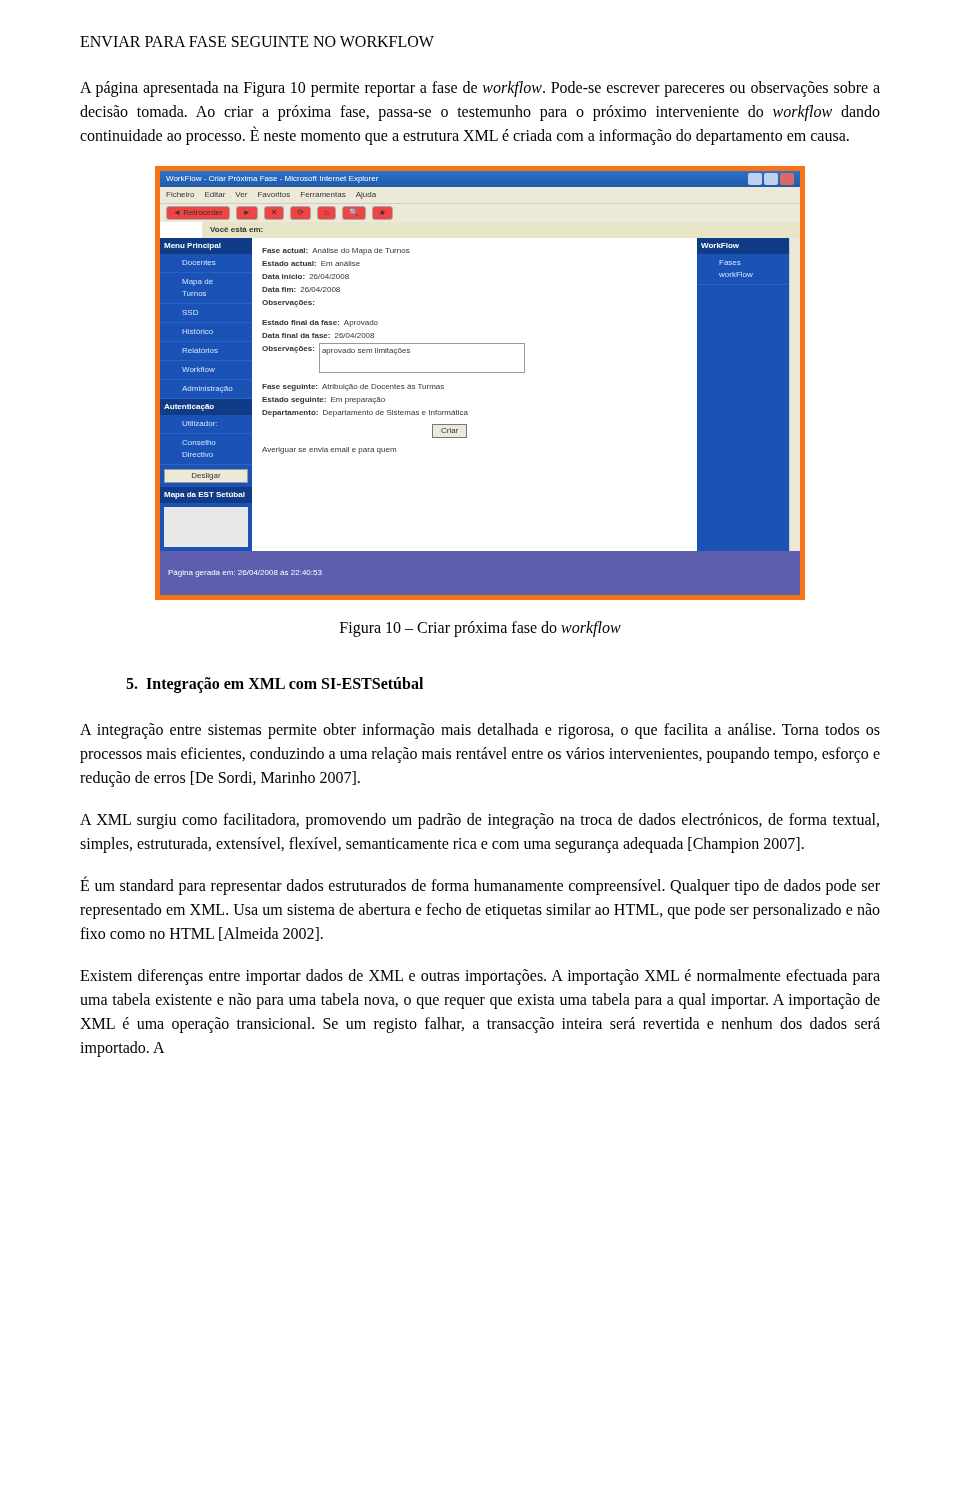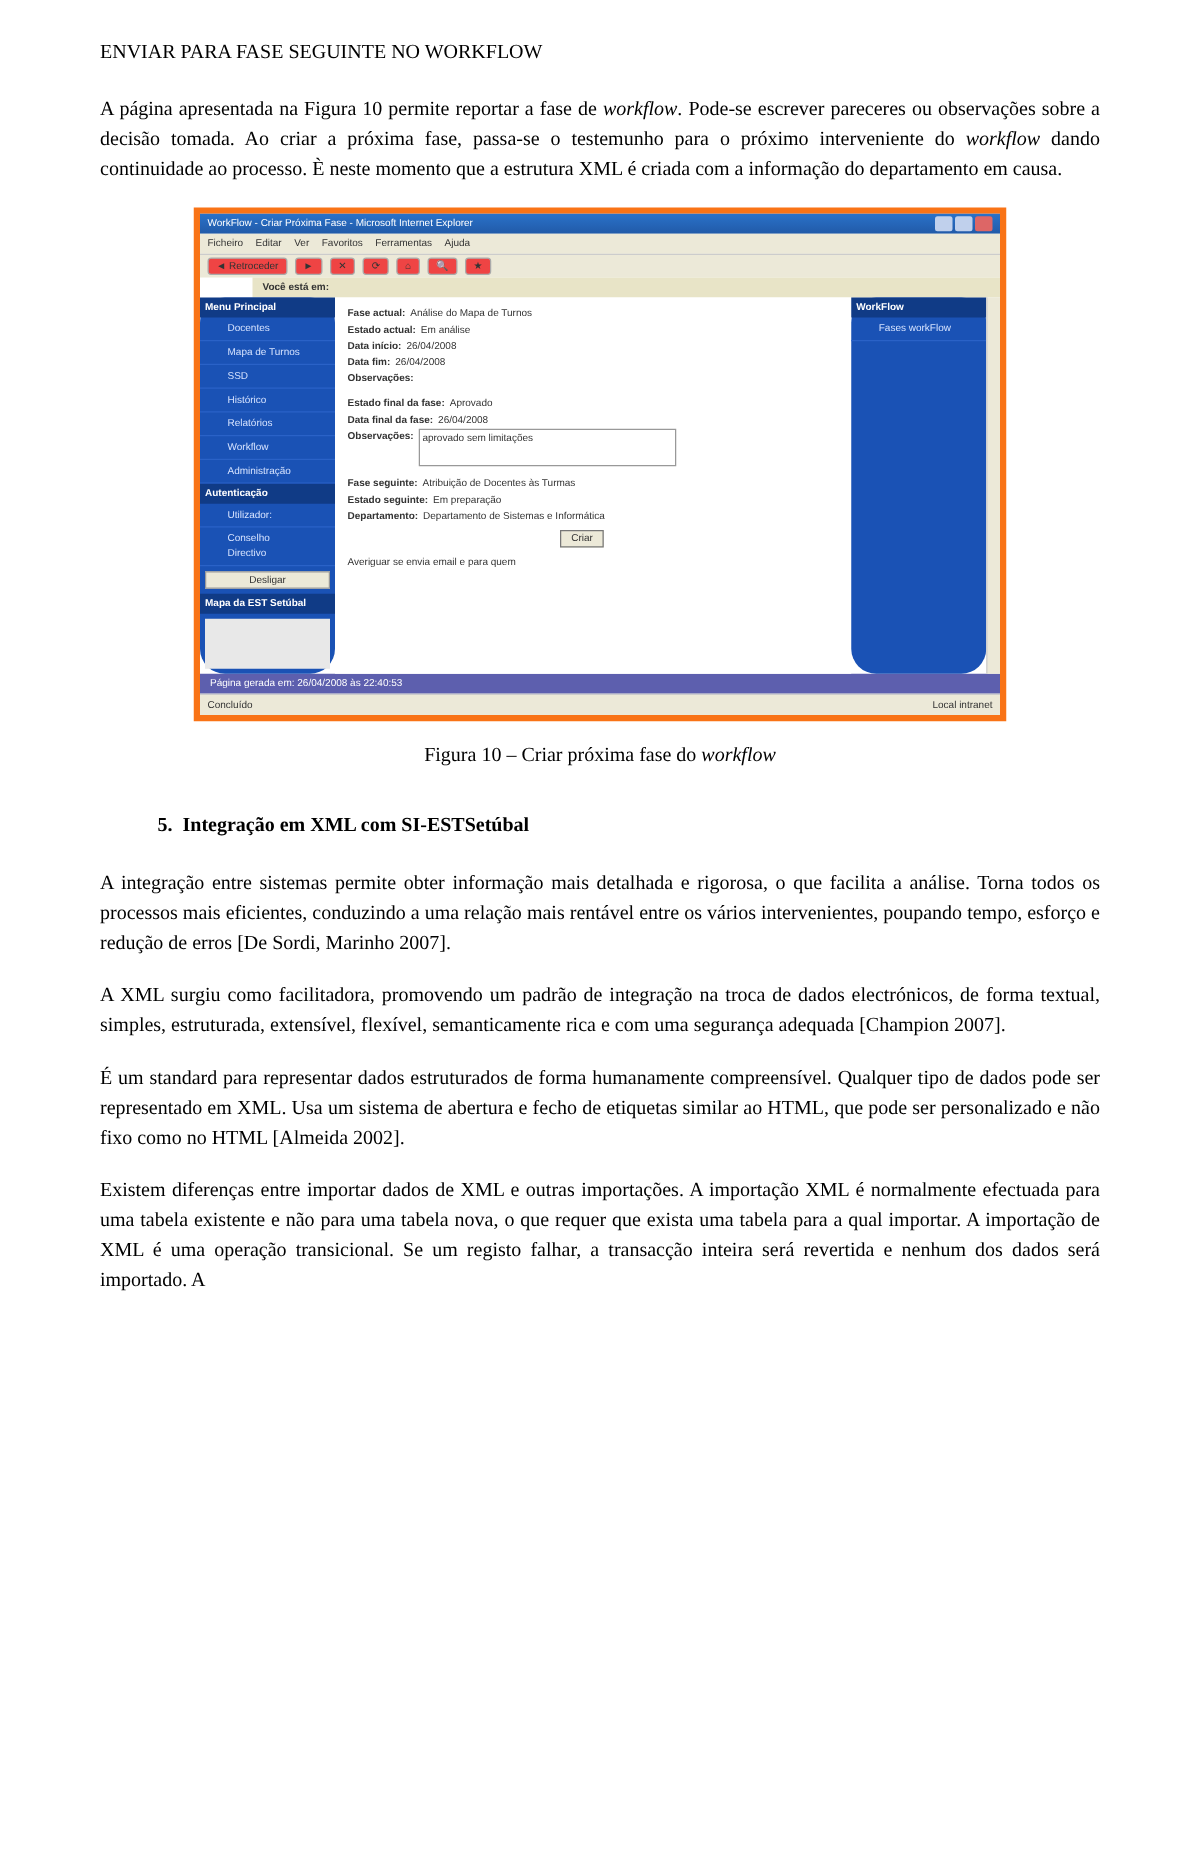--- a/index.html
+++ b/index.html
@@ -66,21 +66,21 @@
     color:#fff; padding:6px 10px; display:flex; justify-content:space-between; align-items:center;
   }
   .ss-banner-left, .ss-banner-right { display:flex; align-items:center; gap:6px;}
   .ss-banner-logo {
     width:28px; height:28px; background:#cde4b8; border-radius:50%;
   }
   .ss-banner-right .rlogo{ width:30px; height:20px; background:#c6d8f0; border-radius:2px;}
   .ss-you { background:#e8e4c7; padding:2px 8px; font-weight:bold;margin-left:42px;}
   .ss-cols { display:flex; }
   .ss-side-left, .ss-side-right {
-    width:108px; background:#1a52b5; color:#fff;border-radius:20px;
+    width:92px; background:#1a52b5; color:#fff;
   }
   .ss-side-left .side-head,.ss-side-right .side-head{
     background:#103b86; padding:2px 4px; font-weight:bold;
   }
   .ss-side-left .side-item,.ss-side-right .side-item{
     padding:3px 22px; border-bottom:1px solid #2a62c7; color:#d6e3ff;
   }
   .ss-side-left .side-btn{
     background:#ece9d8; color:#333; margin:4px; text-align:center; border:1px solid #999;
   }
@@ -94,21 +94,21 @@
   .ss-main .content{ padding:6px 10px; }
   .ss-main .label { font-weight:bold; }
   .ss-main .row{ margin:1px 0; display:flex; gap:4px;}
   .ss-main .obs-input{
     border:1px solid #999; width:200px; height:26px; font-size:8px; padding:1px 2px; display:inline-block;
   }
   .ss-main .criar-btn{
     background:#ece9d8; border:1px solid #777; padding:0 8px; margin-top:4px; display:inline-block;
   }
   .ss-footer-purple{
-    background:#5d5fae; color:#fff; padding:2px 8px;
+    background:#5d5fae; color:#fff; padding:16px 8px;
   }
   .ss-status{
     background:#ece9d8; border-top:1px solid #ccc; padding:2px 6px;
     display:flex; justify-content:space-between;
   }
   .scrollhint{
     width:10px; background:#ece9d8; border-left:1px solid #ccc;
   }
 </style>
 </head>
@@ -220,24 +220,20 @@
         <div style="height:50px"></div>
       </div>
     </div>
     <div class="ss-side-right">
       <div class="side-head">WorkFlow</div>
       <div class="side-item">Fases workFlow</div>
     </div>
     <div class="scrollhint"></div>
   </div>
   <div class="ss-footer-purple">Página gerada em: 26/04/2008 às 22:40:53</div>
-  <div class="ss-status">
-    <span>Concluído</span>
-    <span>Local intranet</span>
-  </div>
 </div>
 
 <p class="caption">
   <span>Figura 10 – Criar próxima fase do </span><span class="ital">workflow</span>
 </p>
 
 <p class="numbered-heading">
   <span>5.</span>&nbsp;&nbsp;<span>Integração em XML com SI-ESTSetúbal</span>
 </p>
 

